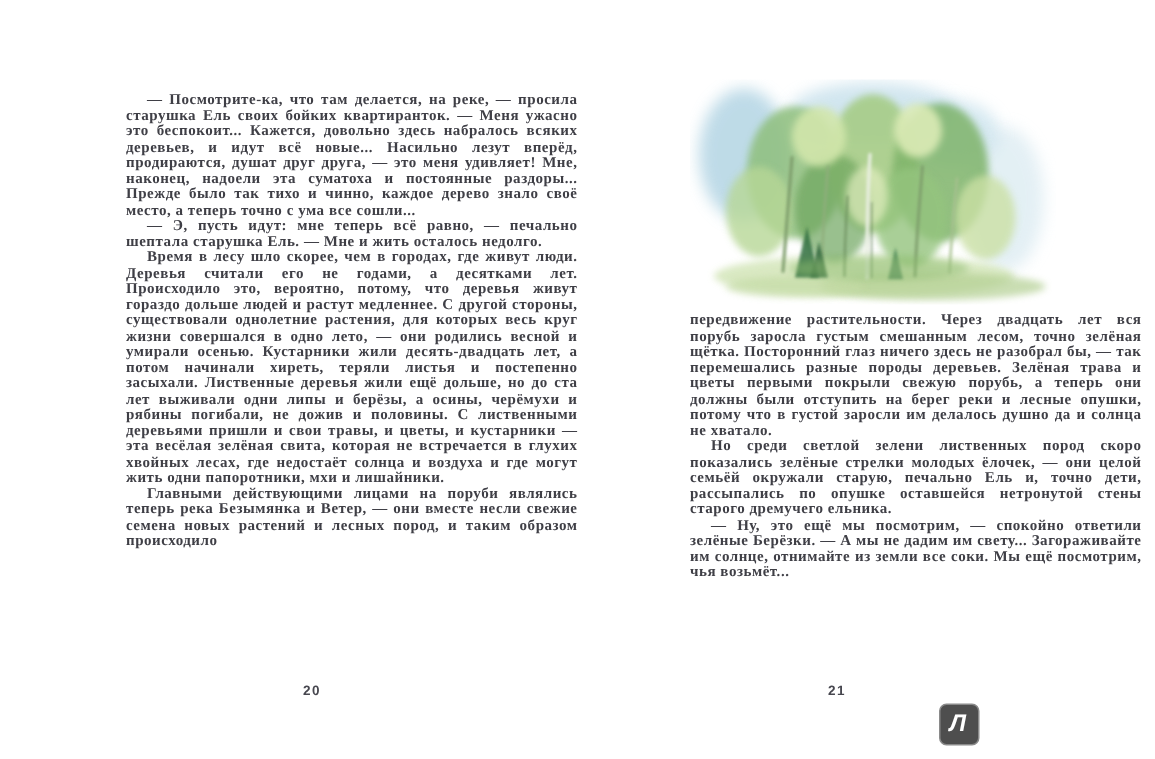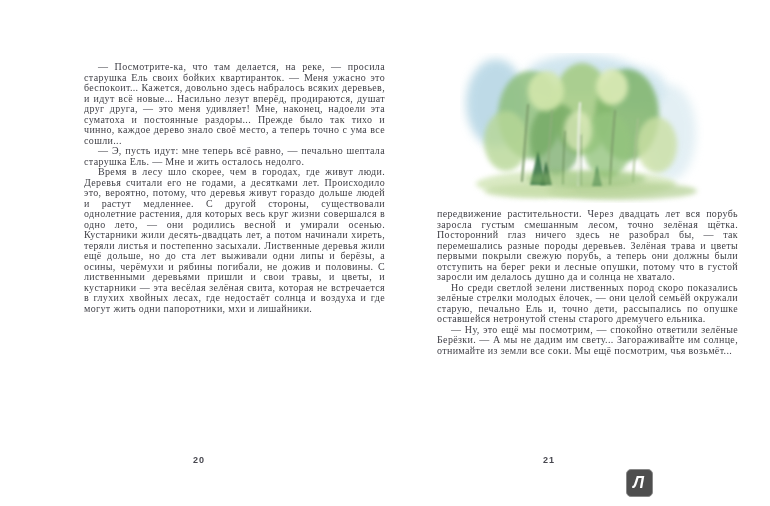--- a/index.html
+++ b/index.html
@@ -14,32 +14,34 @@
   .spread { position: absolute; inset: 0; }
   .text-block {
     position: absolute;
     width: 301px;
     color: var(--text, #3f3f46);
     font-size: 10px;
     line-height: 10.5px;
     letter-spacing: 0.35px;
   }
   .left-text  { left: 84px;  top: 62px; }
-  .right-text { left: 437px; top: 209px; }
+  .right-text { left: 460px; top: 209px; }
   .para {
     margin: 0;
     text-align: justify;
     text-align-last: left;
     text-indent: 14px;
+    font-weight: bold;
   }
   .para.noindent { text-indent: 0; }
   .folio {
     position: absolute;
     top: 455px;
     width: 30px;
+    text-align: center;
     font-family: "Liberation Sans", sans-serif;
     font-size: 9px;
     font-weight: bold;
     letter-spacing: 1px;
     color: var(--folio, #47474f);
   }
   .folio-left  { left: 193px; }
   .folio-right { left: 543px; }
   .illustration {
     position: absolute;
@@ -76,20 +78,21 @@
 </head>
 <body>
 
 <div class="spread">
 
   <section>
     <div class="text-block left-text">
       <p class="para">— Посмотрите-ка, что там делается, на реке, — просила старушка Ель своих бойких квартиранток. — Меня ужасно это беспокоит... Кажется, довольно здесь набралось всяких деревьев, и идут всё новые... Насильно лезут вперёд, продираются, душат друг друга, — это меня удивляет! Мне, наконец, надоели эта суматоха и постоянные раздоры... Прежде было так тихо и чинно, каждое дерево знало своё место, а теперь точно с ума все сошли...</p>
       <p class="para">— Э, пусть идут: мне теперь всё равно, — печально шептала старушка Ель. — Мне и жить осталось недолго.</p>
       <p class="para">Время в лесу шло скорее, чем в городах, где живут люди. Деревья считали его не годами, а десятками лет. Происходило это, вероятно, потому, что деревья живут гораздо дольше людей и растут медленнее. С другой стороны, существовали однолетние растения, для которых весь круг жизни совершался в одно лето, — они родились весной и умирали осенью. Кустарники жили десять-двадцать лет, а потом начинали хиреть, теряли листья и постепенно засыхали. Лиственные деревья жили ещё дольше, но до ста лет выживали одни липы и берёзы, а осины, черёмухи и рябины погибали, не дожив и половины. С лиственными деревьями пришли и свои травы, и цветы, и кустарники — эта весёлая зелёная свита, которая не встречается в глухих хвойных лесах, где недостаёт солнца и воздуха и где могут жить одни папоротники, мхи и лишайники.</p>
+      <p class="para">Главными действующими лицами на поруби являлись теперь река Безымянка и Ветер, — они вместе несли свежие семена новых растений и лесных пород, и таким образом происходило</p>
     </div>
     <div class="folio folio-left">20</div>
   </section>
 
   <section>
     <figure class="illustration" title="Акварельная иллюстрация: группа молодых лиственных деревьев с зелёной листвой на опушке, голубое небо, трава и тёмные ёлочки внизу">
       <svg viewBox="0 0 244 150" width="244" height="150" aria-hidden="true">
         <defs>
           <filter id="b6" x="-40%" y="-40%" width="180%" height="180%">
               <feGaussianBlur stdDeviation="5"></feGaussianBlur>

